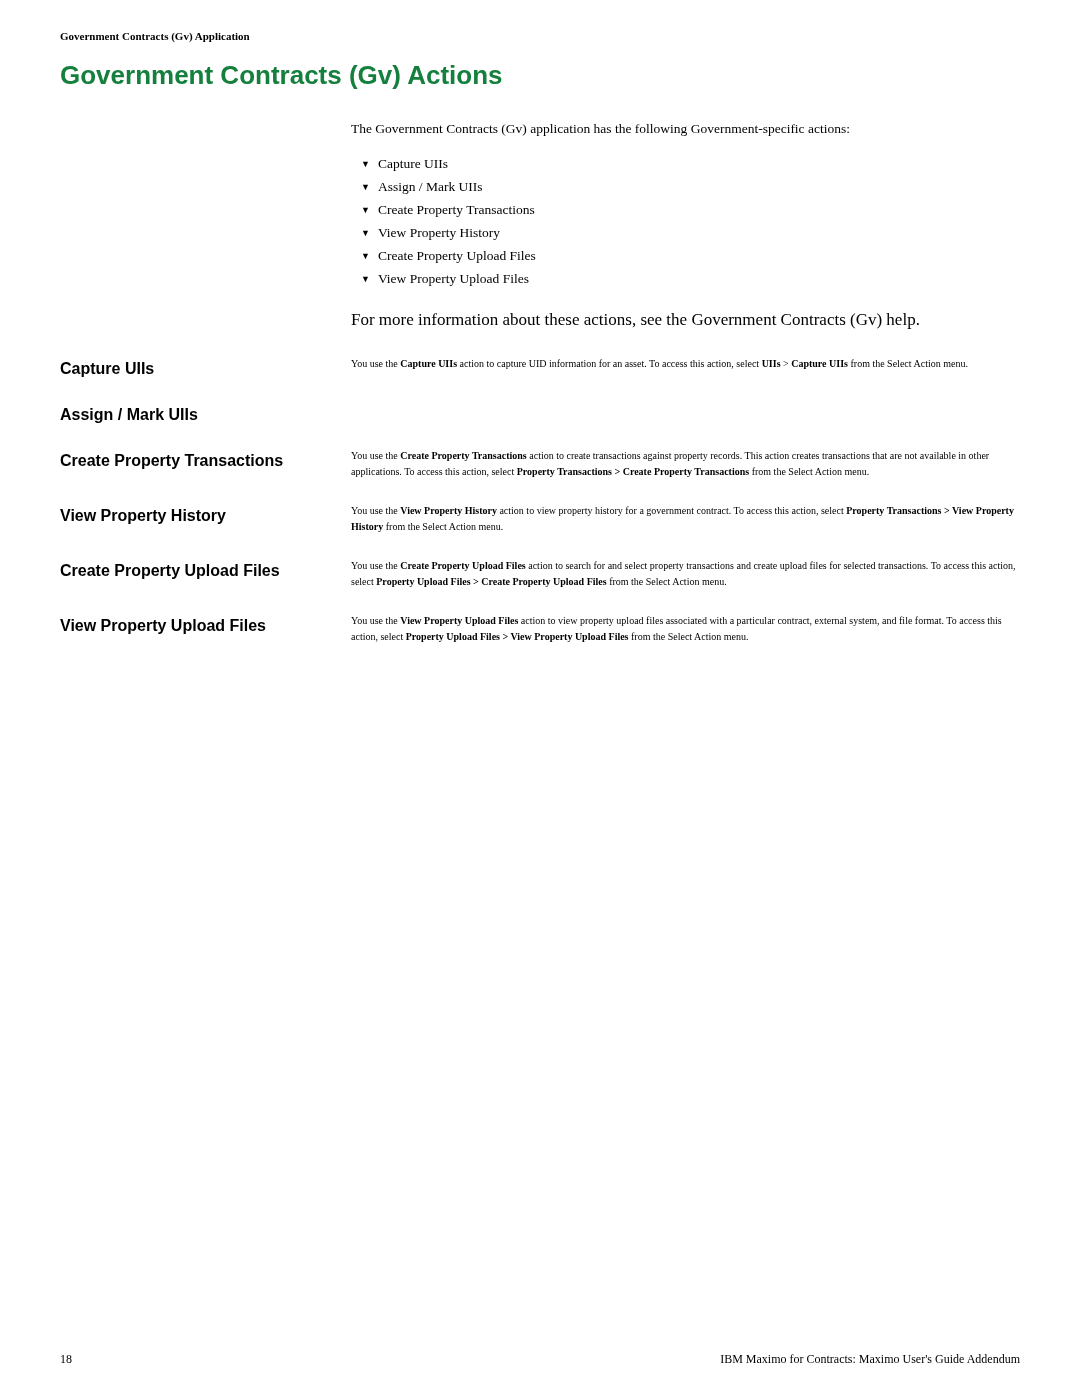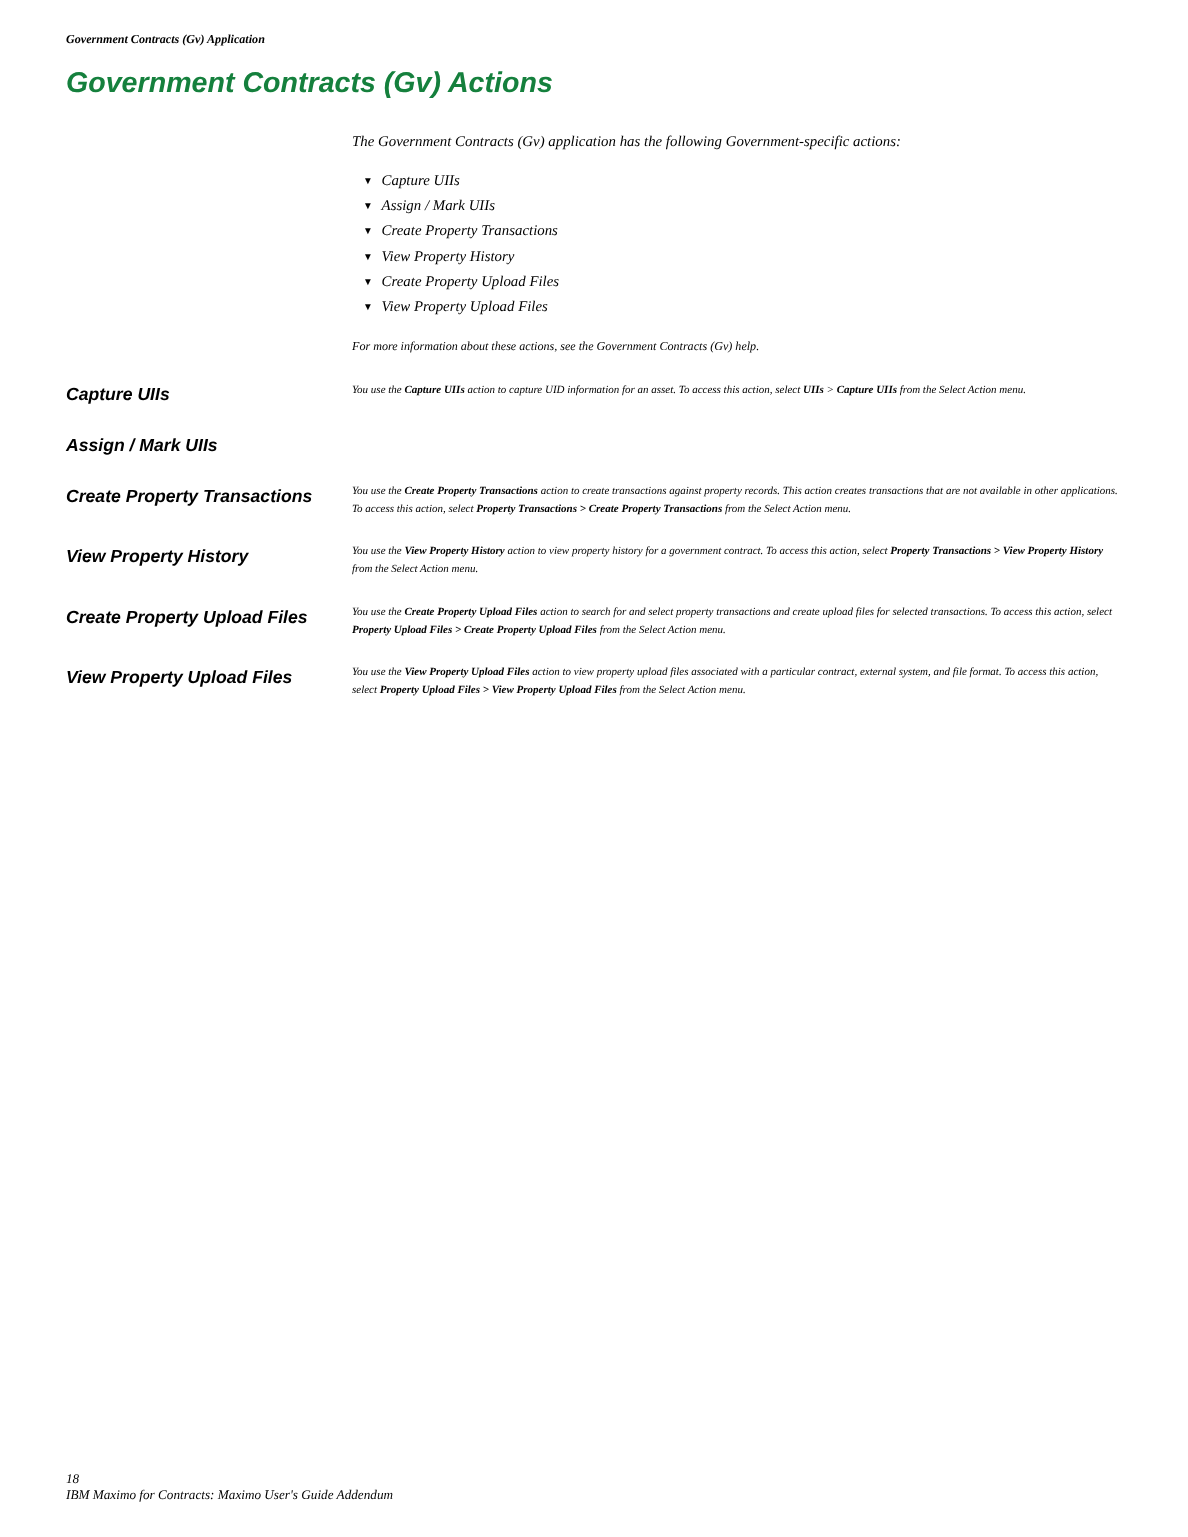--- a/index.html
+++ b/index.html
@@ -16,21 +16,20 @@
       width: 1080px;
       min-height: 1397px;
       position: relative;
     }
 
     .page-container {
       width: 1080px;
       min-height: 1397px;
       padding: 30px 60px 60px 60px;
       position: relative;
-      font-style: italic;
     }
 
     .header-bar {
       font-size: 11px;
       font-weight: bold;
       margin-bottom: 18px;
       color: #000;
     }
 
     .page-title {
@@ -76,26 +75,27 @@
 
     .bullet-list li::before {
       content: "▼";
       font-size: 9px;
       margin-right: 8px;
       margin-top: 4px;
       flex-shrink: 0;
     }
 
     .more-info-text {
-      font-size: 11px;
+      font-size: 17px;
       line-height: 1.5;
     }
 
     .section {
       margin-bottom: 24px;
+      gap: 31px;
     }
 
     .section-heading {
       font-size: 16px;
       font-weight: bold;
       font-family: Arial, sans-serif;
       color: #000;
       padding-top: 4px;
     }
 
@@ -110,21 +110,20 @@
 
     .footer {
       position: absolute;
       bottom: 30px;
       left: 60px;
       right: 60px;
       display: flex;
       justify-content: space-between;
       font-size: 12px;
       color: #000;
-      flex-direction: column;
     }
   </style>
 </head>
 <body>
 
 <div class="page-container">
 
   <div class="header-bar">Government Contracts (Gv) Application</div>
 
   <div class="page-title">Government Contracts (Gv) Actions</div>

